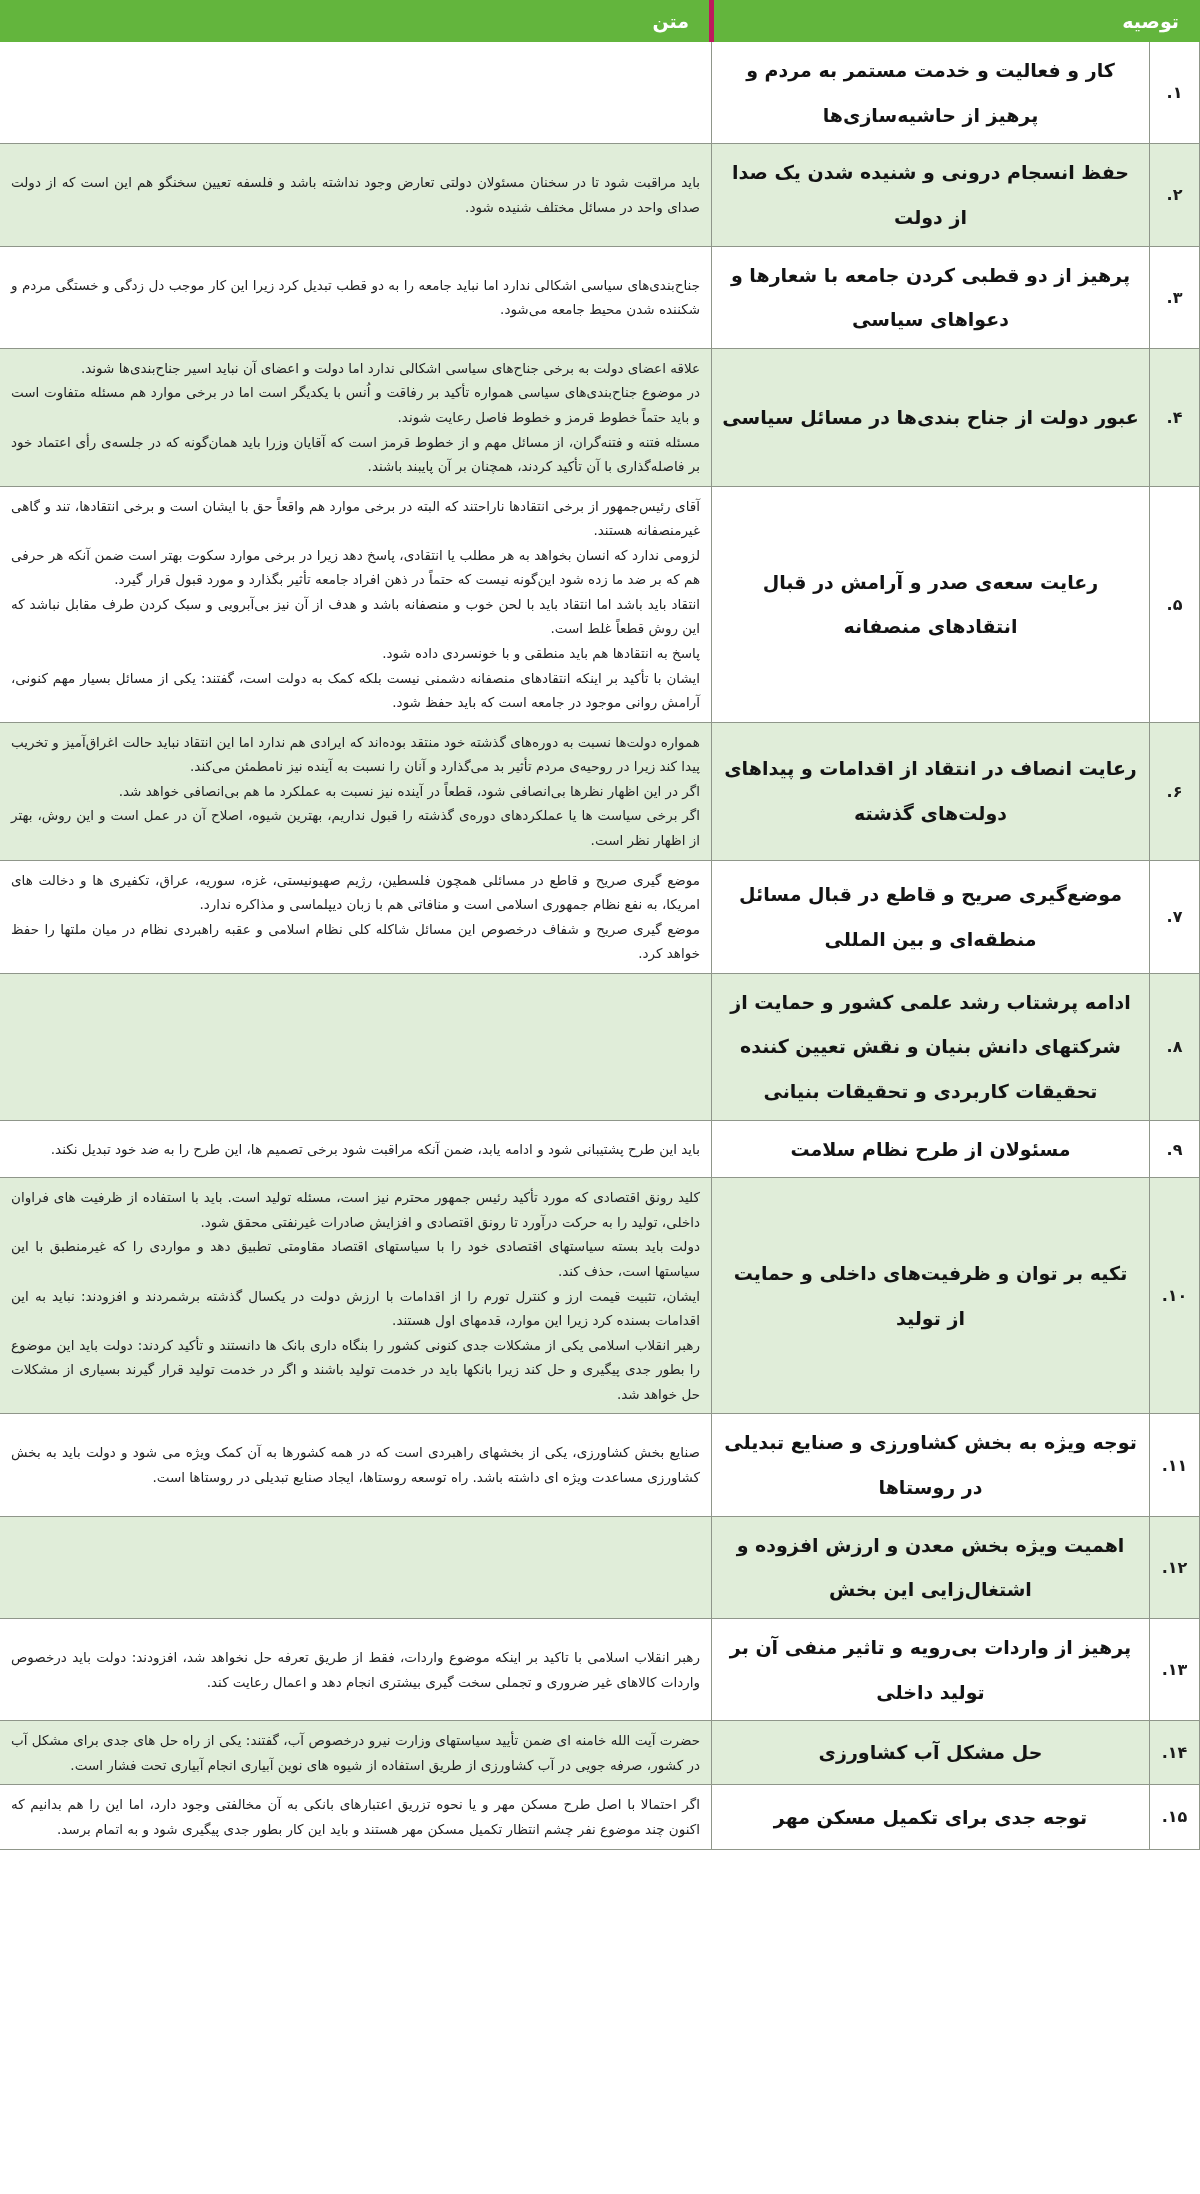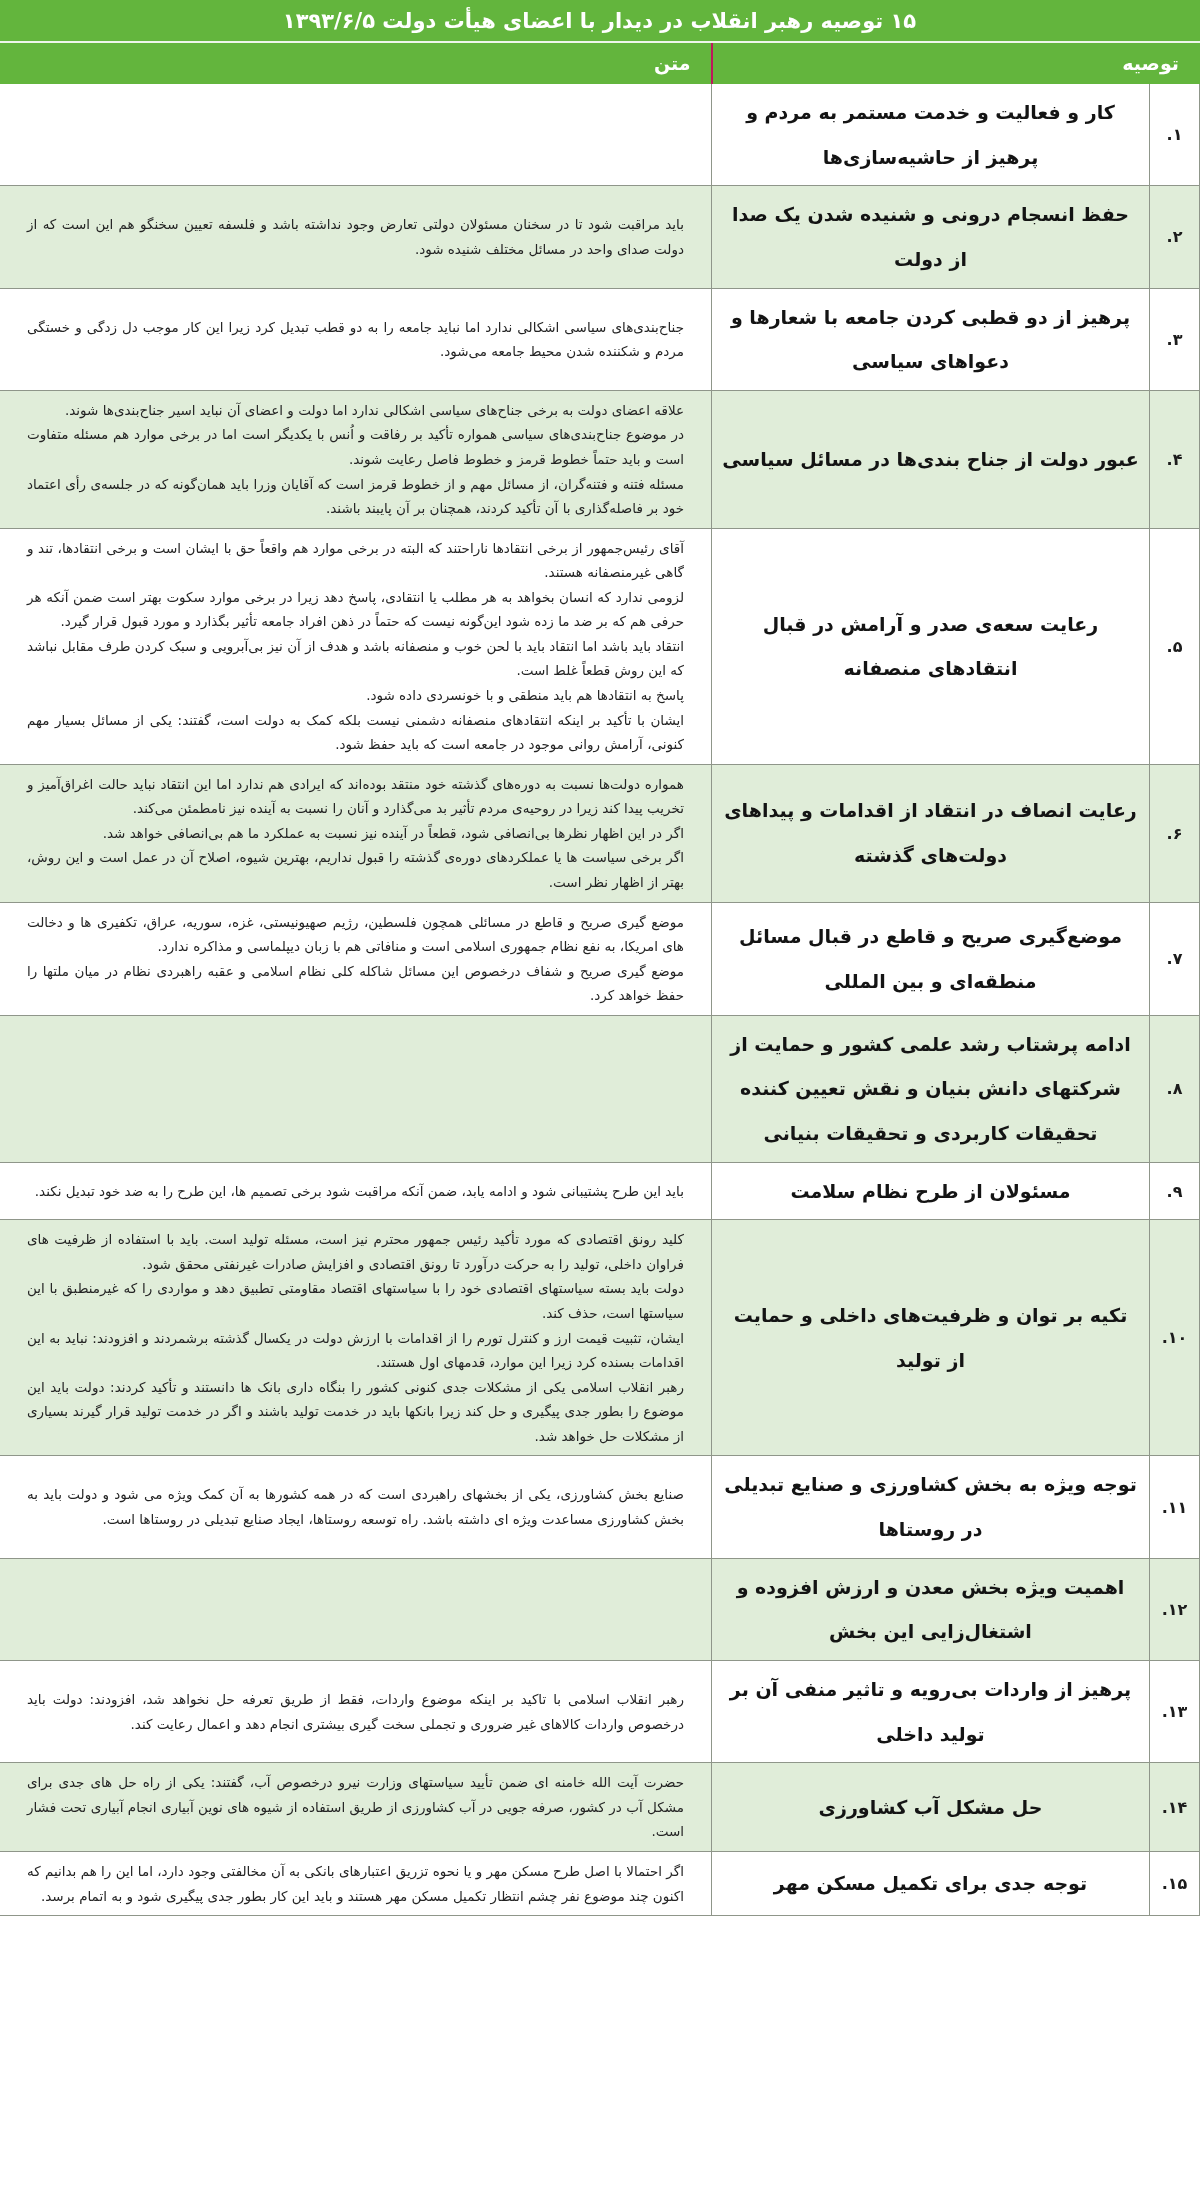--- a/index.html
+++ b/index.html
@@ -40,21 +40,21 @@
   
   tr.col-head td{
     background:var(--green);
     color:#fff;
     font-weight:bold;
     font-size:19px;
     text-align:right;
     padding:9px 20px;
     border:1px solid var(--green);
   }
-  tr.col-head td.head-tawsie{border-left:2px solid #be185d;}
+  tr.col-head td.head-tawsie{border-left:5px solid #be185d;}
 
   
   tbody.rows td{
     border:1px solid var(--border);
     vertical-align:middle;
   }
   tbody.rows tr.alt td{background:var(--alt);}
   td.num{
     text-align:center;
     font-weight:bold;
@@ -65,41 +65,38 @@
     text-align:center;
     font-weight:bold;
     font-size:19px;
     line-height:2.35;
     padding:6px 10px;
     color:#141414;
   }
   td.matn{
     font-size:13.5px;
     line-height:1.82;
-    padding:7px 27px;
+    padding:7px 11px;
     text-align:justify;
     color:#242424;
     vertical-align:middle;
   }
   td.matn p{margin:0;}
   tbody.rows tr{min-height:60px;}
 </style>
 </head>
 <body>
 
 <table class="rec">
   <colgroup>
     <col class="c-num">
     <col class="c-tawsie">
     <col class="c-matn">
   </colgroup>
   <thead>
-    <tr>
-      <td class="title-bar" colspan="3">۱۵ توصیه رهبر انقلاب در دیدار با اعضای هیأت دولت ۱۳۹۳/۶/۵</td>
-    </tr>
     <tr class="col-head">
       <td class="head-tawsie" colspan="2">توصیه</td>
       <td class="head-matn">متن</td>
     </tr>
   </thead>
   <tbody class="rows">
   <tr>
     <td class="num">۱.</td>
     <td class="tawsie">کار و فعالیت و خدمت مستمر به مردم و پرهیز از حاشیه‌سازی‌ها</td>
     <td class="matn"></td>

